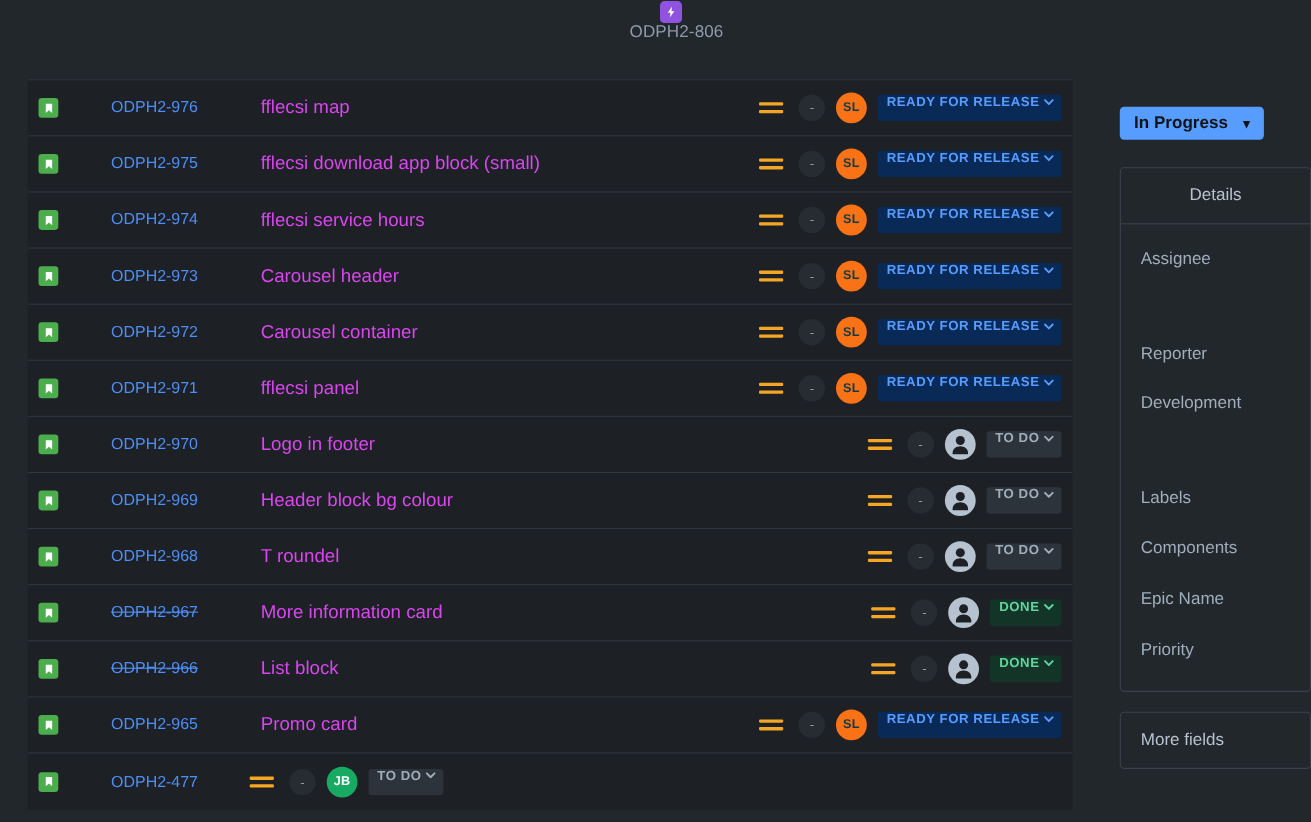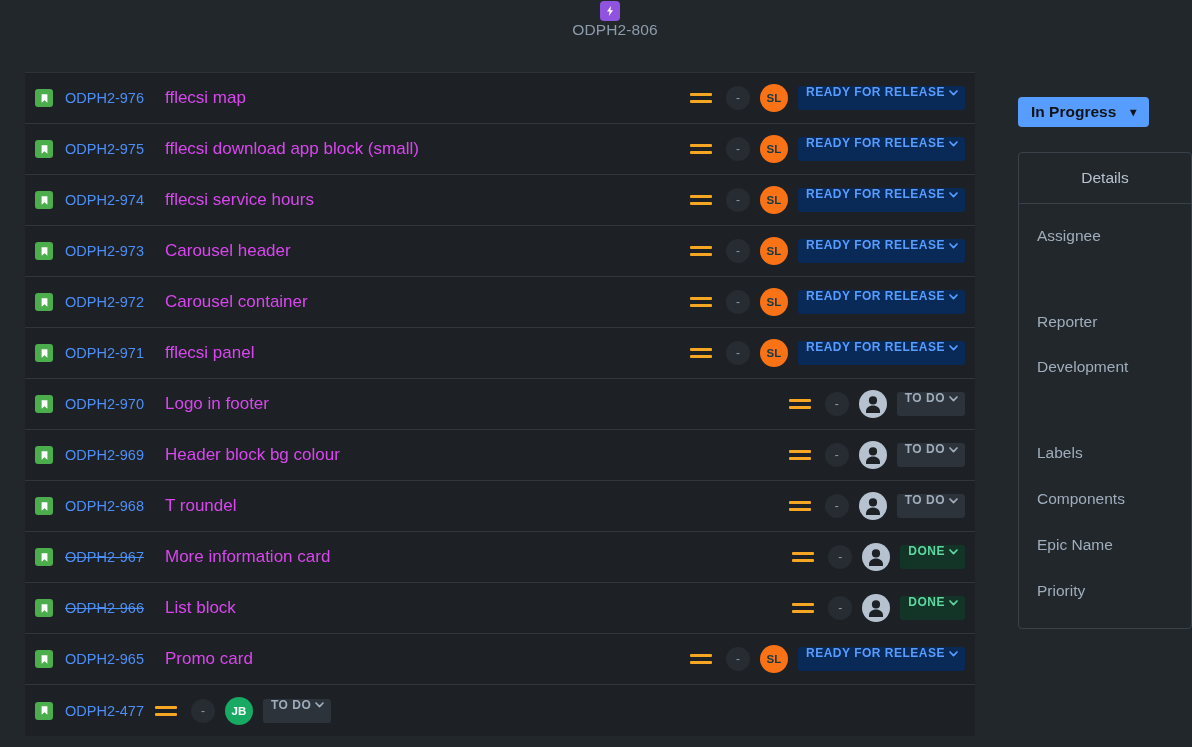--- a/index.html
+++ b/index.html
@@ -55,20 +55,21 @@
     border-top: 1px solid #2c333a;
   }
   .issue-row {
     position: relative;
     height: 51px;
     display: flex;
     align-items: center;
     border-bottom: 1px solid #2f363d;
     padding-left: 10px;
     padding-right: 10px;
+    gap: 36px;
   }
   .issue-row:last-child { border-bottom: none; }
 
   .story-icon {
     width: 18px; height: 18px;
     border-radius: 3px;
     background: #4bad4b;
     display: flex; align-items: center; justify-content: center;
     flex: none;
     margin-right: 12px;
@@ -620,16 +621,19 @@
           </div>
           <div class="field-row">
             <span class="field-label">Epic Name</span>
           </div>
           <div class="field-row">
             <span class="field-label">Priority</span>
           </div>
         </div>
     </div>
 
+    <div class="more-fields-card">
+      <div class="more-fields-header">More fields</div>
+    </div>
 
   </div>
 
 </div>
 
 </body></html>

